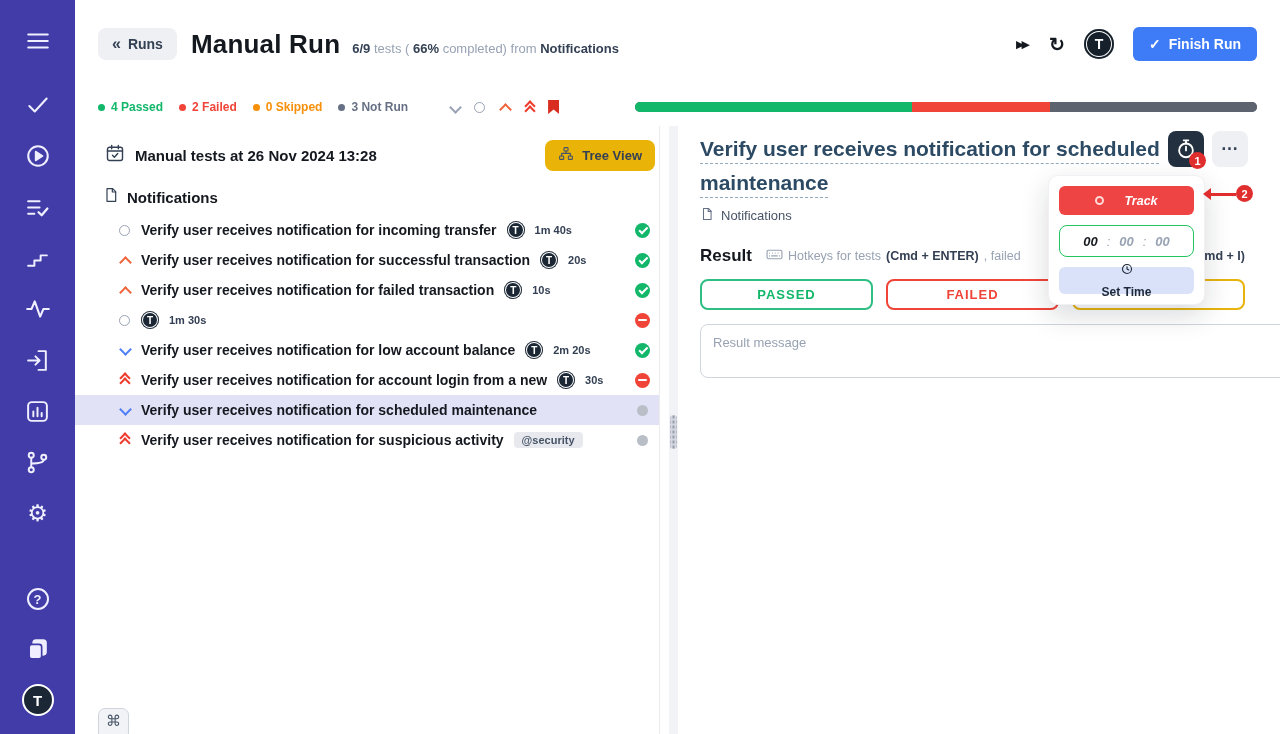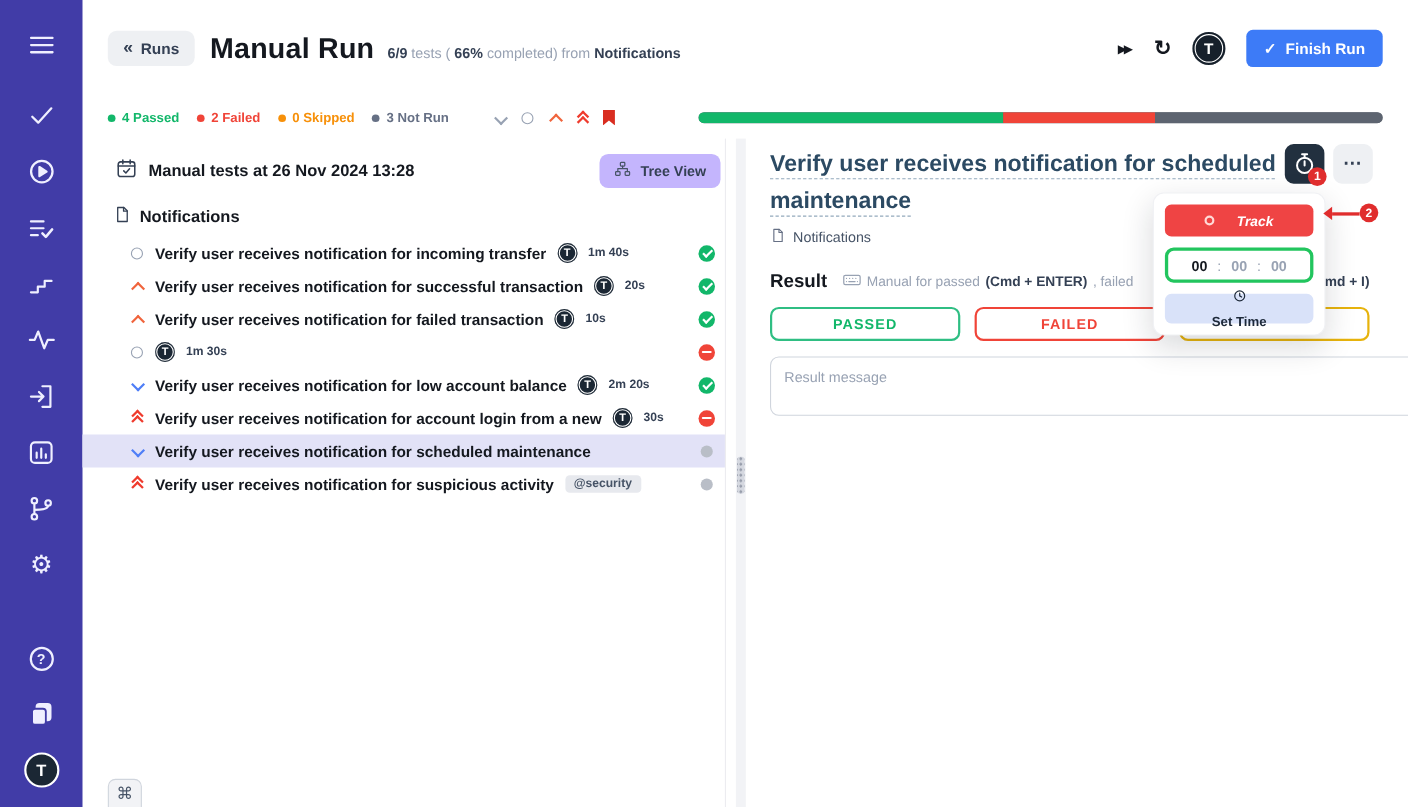--- a/index.html
+++ b/index.html
@@ -75,21 +75,21 @@
   .gutter { position:absolute; left:594px; top:0; bottom:0; width:9px; background:#F2F3F6; }
   .gutter-handle { position:absolute; top:289px; left:1px; width:7px; height:34px; background:#D5D8E0;
     border-radius:4px; cursor:row-resize;
     background-image:radial-gradient(#979DAB 1px, transparent 1.2px); background-size:4px 5px;
     background-position:center; }
   .detail-panel { position:absolute; left:615px; right:0; top:0; bottom:0; padding:6px 35px 0 10px; }
 
   
   .run-header { display:flex; align-items:center; padding:0 4px 0 30px; height:36px; margin-bottom:10px; }
   .run-header .rh-title { font-size:15px; font-weight:700; margin-left:10px; color:#14181F; }
-  .tree-btn { margin-left:auto; display:flex; align-items:center; gap:8px; background:#c4b5fd; border:none;
+  .tree-btn { margin-left:auto; display:flex; align-items:center; gap:8px; background:#eab308; border:none;
     border-radius:8px; height:31px; padding:0 13px; font-size:13px; font-weight:600; color:#344054;
     cursor:pointer; font-family:inherit; }
   .group-row { display:flex; align-items:center; gap:8px; padding-left:28px; height:28px; margin-bottom:4px; }
   .group-row .g-label { font-size:15px; font-weight:700; color:#14181F; }
   .trow { display:flex; align-items:center; gap:10px; height:30px; padding:0 9px 0 42px; cursor:pointer; }
   .trow.selected { background:#E2E2F7; }
   .t-title { font-size:14px; font-weight:600; color:#14181F; white-space:nowrap; }
   .t-dur { font-size:11px; font-weight:700; color:#344054; }
   .t-tag { font-size:11px; font-weight:600; color:#475467; background:#E7E9EE; border-radius:4px;
     padding:2px 8px; }
@@ -144,22 +144,22 @@
     padding:10px 12px; font-size:13px; font-family:inherit; color:#344054; resize:both; }
   .msg-box::placeholder { color:#98A2B3; }
 
   
   .track-popup { position:absolute; top:49px; right:75px; width:157px; background:#fff; border-radius:10px;
     border:1px solid #F0F1F4; box-shadow:0 10px 28px rgba(16,24,40,.16); padding:10px; z-index:20; }
   .track-btn { width:100%; height:29px; background:#EF4444; color:#fff; border:none; border-radius:6px;
     font-size:12.5px; font-weight:700; cursor:pointer; display:flex; align-items:center; justify-content:center;
     gap:20px; font-family:inherit;font-style:italic; }
   .rec-dot { width:9px; height:9px; border:2px solid #FFD9D6; border-radius:50%; }
-  .time-row { margin-top:10px; height:32px; border:3px solid #22c55e; border-radius:8px;
-    display:flex; align-items:center; justify-content:center; gap:9px; font-size:13px; }
+  .time-row { margin-top:10px; height:32px; border:1px solid #22c55e; border-radius:8px;
+    display:flex; align-items:center; justify-content:center; gap:9px; font-size:13px;font-style:italic; }
   .time-cell { cursor:text; }
   .tc-h { font-weight:700; color:#14181F; }
   .tc-m, .tc-s { font-weight:600; color:#98A2B3; }
   .time-colon { color:#98A2B3; }
   .settime-btn { margin-top:10px; width:100%; height:27px; background:#D9E2F9; color:#1D2939; border:none;
     border-radius:6px; font-size:12px; font-weight:700; cursor:pointer; display:flex; align-items:center;
     justify-content:center; gap:7px; font-family:inherit;flex-direction:column; }
 
   
   .anno-badge { position:absolute; width:17px; height:17px; border-radius:50%; background:#E02D2D; color:#fff;
@@ -442,21 +442,21 @@
 
       <div class="result-row">
         <span class="result-label">Result</span>
         <div class="hotkeys">
           <span>
             <svg class="ln" width="17" height="17" viewBox="0 0 24 24" stroke="#98A2B3" stroke-width="1.6">
                 <rect x="1.5" y="6" width="21" height="12" rx="2"></rect>
                 <path d="M5 10h.01M9 10h.01M13 10h.01M17 10h.01M5 14h.01M19 14h.01M8 14h8"></path>
               </svg>
           </span>
-          <span>Manual for passed</span>
+          <span>Hotkeys for tests</span>
           <b>(Cmd + ENTER)</b>
           <span>, failed</span>
           <span class="hk-right">md + I)</span>
         </div>
       </div>
 
       <div class="status-btns">
         <button class="status-btn btn-passed">PASSED</button>
         <button class="status-btn btn-failed">FAILED</button>
         <button class="status-btn btn-skipped">SKIPPED</button>

